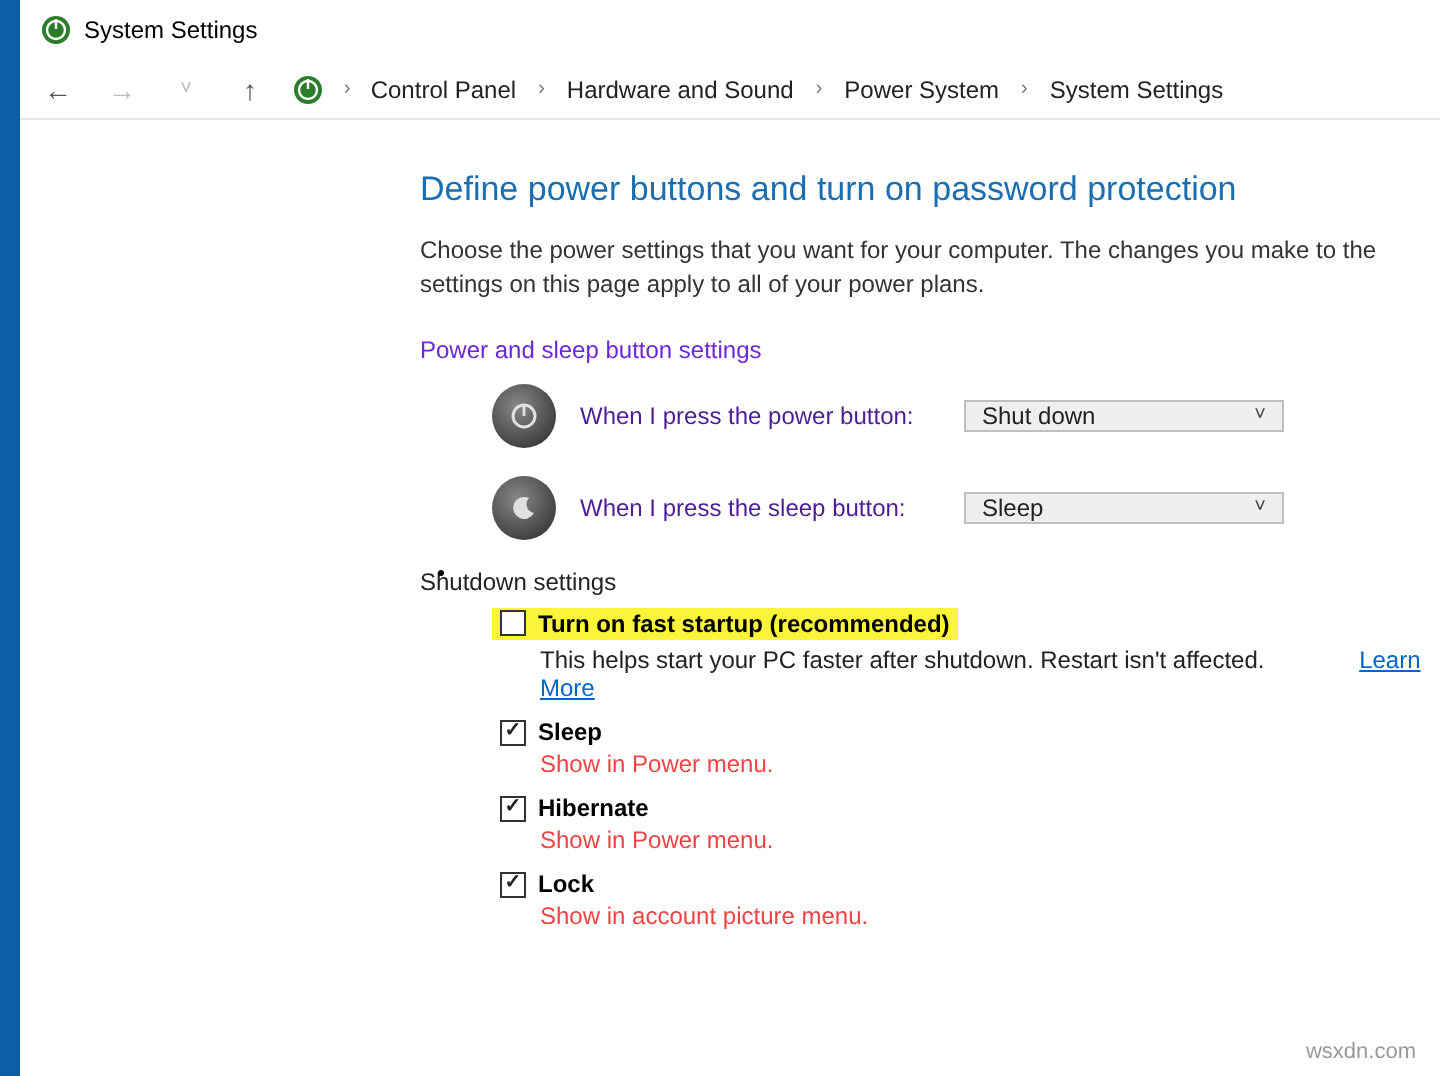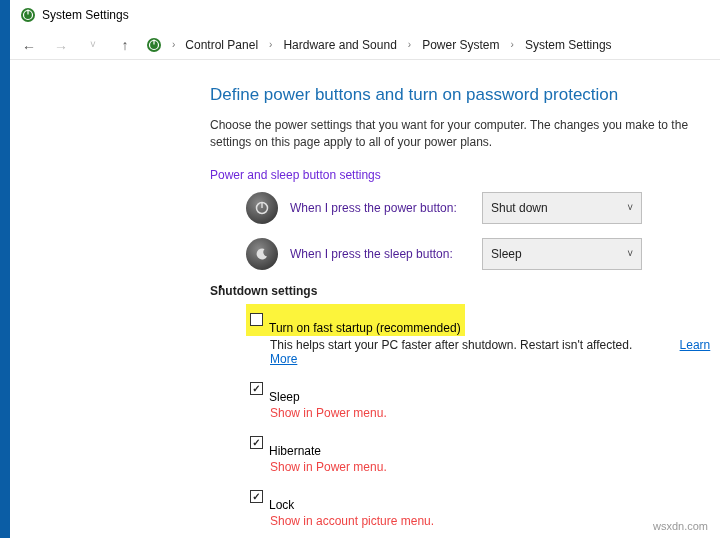--- a/index.html
+++ b/index.html
@@ -14,32 +14,32 @@
     .crumb { display: flex; align-items: center; gap: 11px; color: #222; }
     .crumb span.sep { color: #777; font-size: 10px; }
     .content { padding: 25px 0 0 200px; }
     h1 { font-size: 17px; font-weight: 400; color: #1a6fb3; margin-bottom: 12px; }
     .desc { font-size: 12px; color: #333; line-height: 1.45; margin-bottom: 16px; max-width: 500px; }
     .section-title { font-size: 12px; color: #6d28d9; margin-bottom: 10px; }
     .buttonrow { display: flex; align-items: center; gap: 12px; margin-left: 36px; margin-bottom: 14px; font-size: 12px; }
     .roundicon { width: 32px; height: 32px; border-radius: 50%; background: radial-gradient(circle at 40% 35%, #888 0%, #444 70%, #222 100%); display: flex; align-items: center; justify-content: center; }
     .roundicon svg { width: 16px; height: 16px; }
     .label { width: 180px; color: #4c1d95; }
-    .sel { width: 160px; height: 32px; background: #efefef; border: 1px solid #bfbfbf; display: flex; align-items: center; justify-content: space-between; padding: 0 8px; font-size: 12px; color: #222; }
+    .sel { width: 160px; height: 16px; background: #efefef; border: 1px solid #bfbfbf; display: flex; align-items: center; justify-content: space-between; padding: 0 8px; font-size: 12px; color: #222; }
     .sel .caret { font-size: 10px; color: #444; }
-    .shutdown-title { font-size: 12px; color: #222; margin: 8px 0 6px 0; font-weight: bold; }
+    .shutdown-title { font-size: 12px; color: #222; margin: 8px 0 6px 0; }
     .highlight { background: #fcf43b; display: inline-block; padding: 1px 4px; margin-left: 36px; margin-bottom: 2px; }
     .chk-line { display: flex; align-items: center; gap: 6px; font-size: 12px; }
     .chkbox { width: 13px; height: 13px; border: 1px solid #333; background: #fff; display: flex; align-items: center; justify-content: center; font-size: 10px; line-height: 1; }
     .chkbox.checked::after { content: "✓"; color: #222; font-weight: bold; }
     .chk-group { margin-left: 40px; margin-bottom: 8px; }
     .startup-desc { font-size: 12px; margin-left: 60px; color: #222; margin-bottom: 8px; }
     .sub { font-size: 12px; color: #ef4444; margin-left: 20px; margin-top: 2px; }
     .link { color: #0066cc; text-decoration: underline; cursor: pointer; padding-left: 44px; }
-    .bold { font-weight: 400; margin-top: 16px; }
+    .bold { font-weight: 700; }
     .watermark { position: absolute; bottom: 6px; right: 12px; font-size: 11px; color: #999; }
     .dot { width: 3px; height: 3px; background: #000; position: absolute; top: 285px; left: 219px; border-radius: 50%; }
   </style>
 </head>
 <body>
 
 <div class="bluebar"></div>
 <div class="window">
   <div class="titlebar">
     <span class="power-icon">

